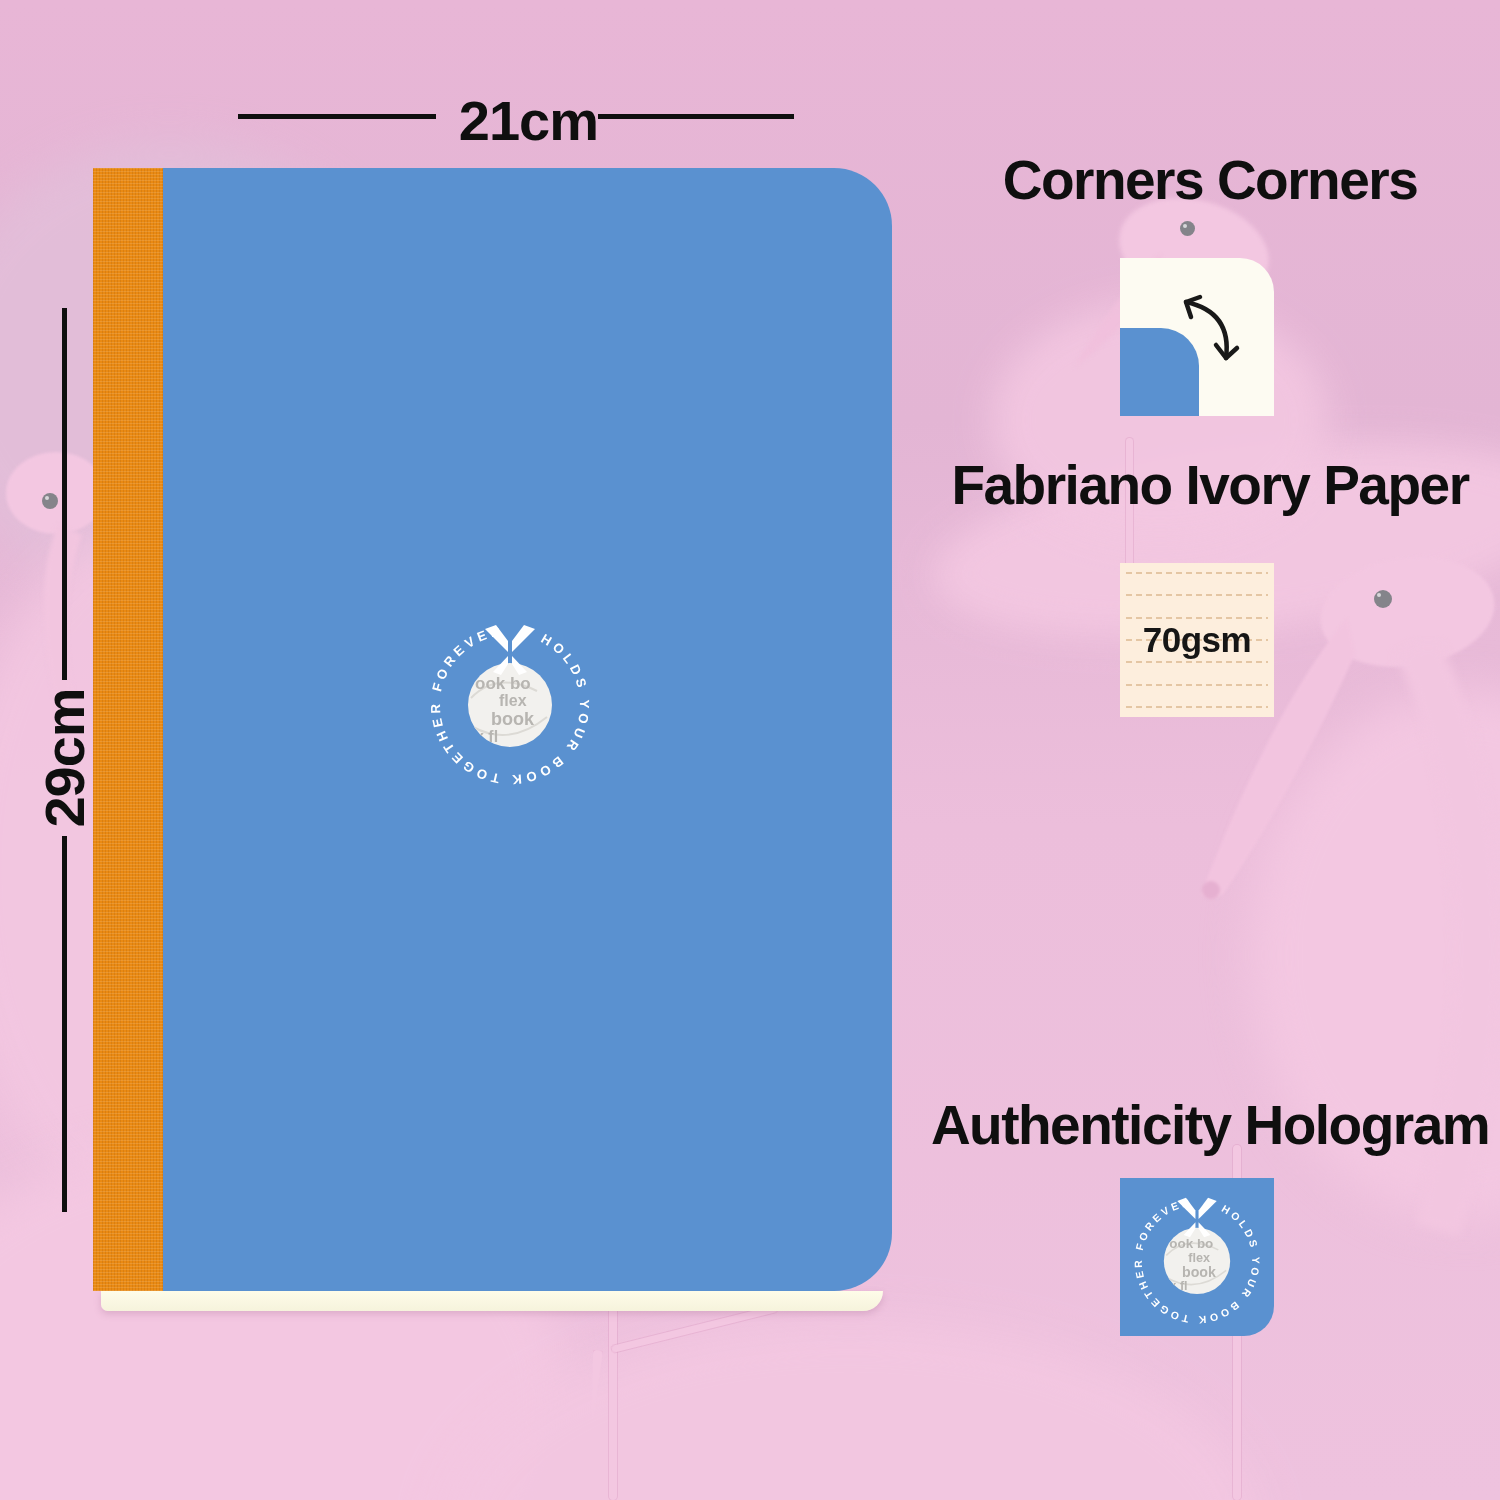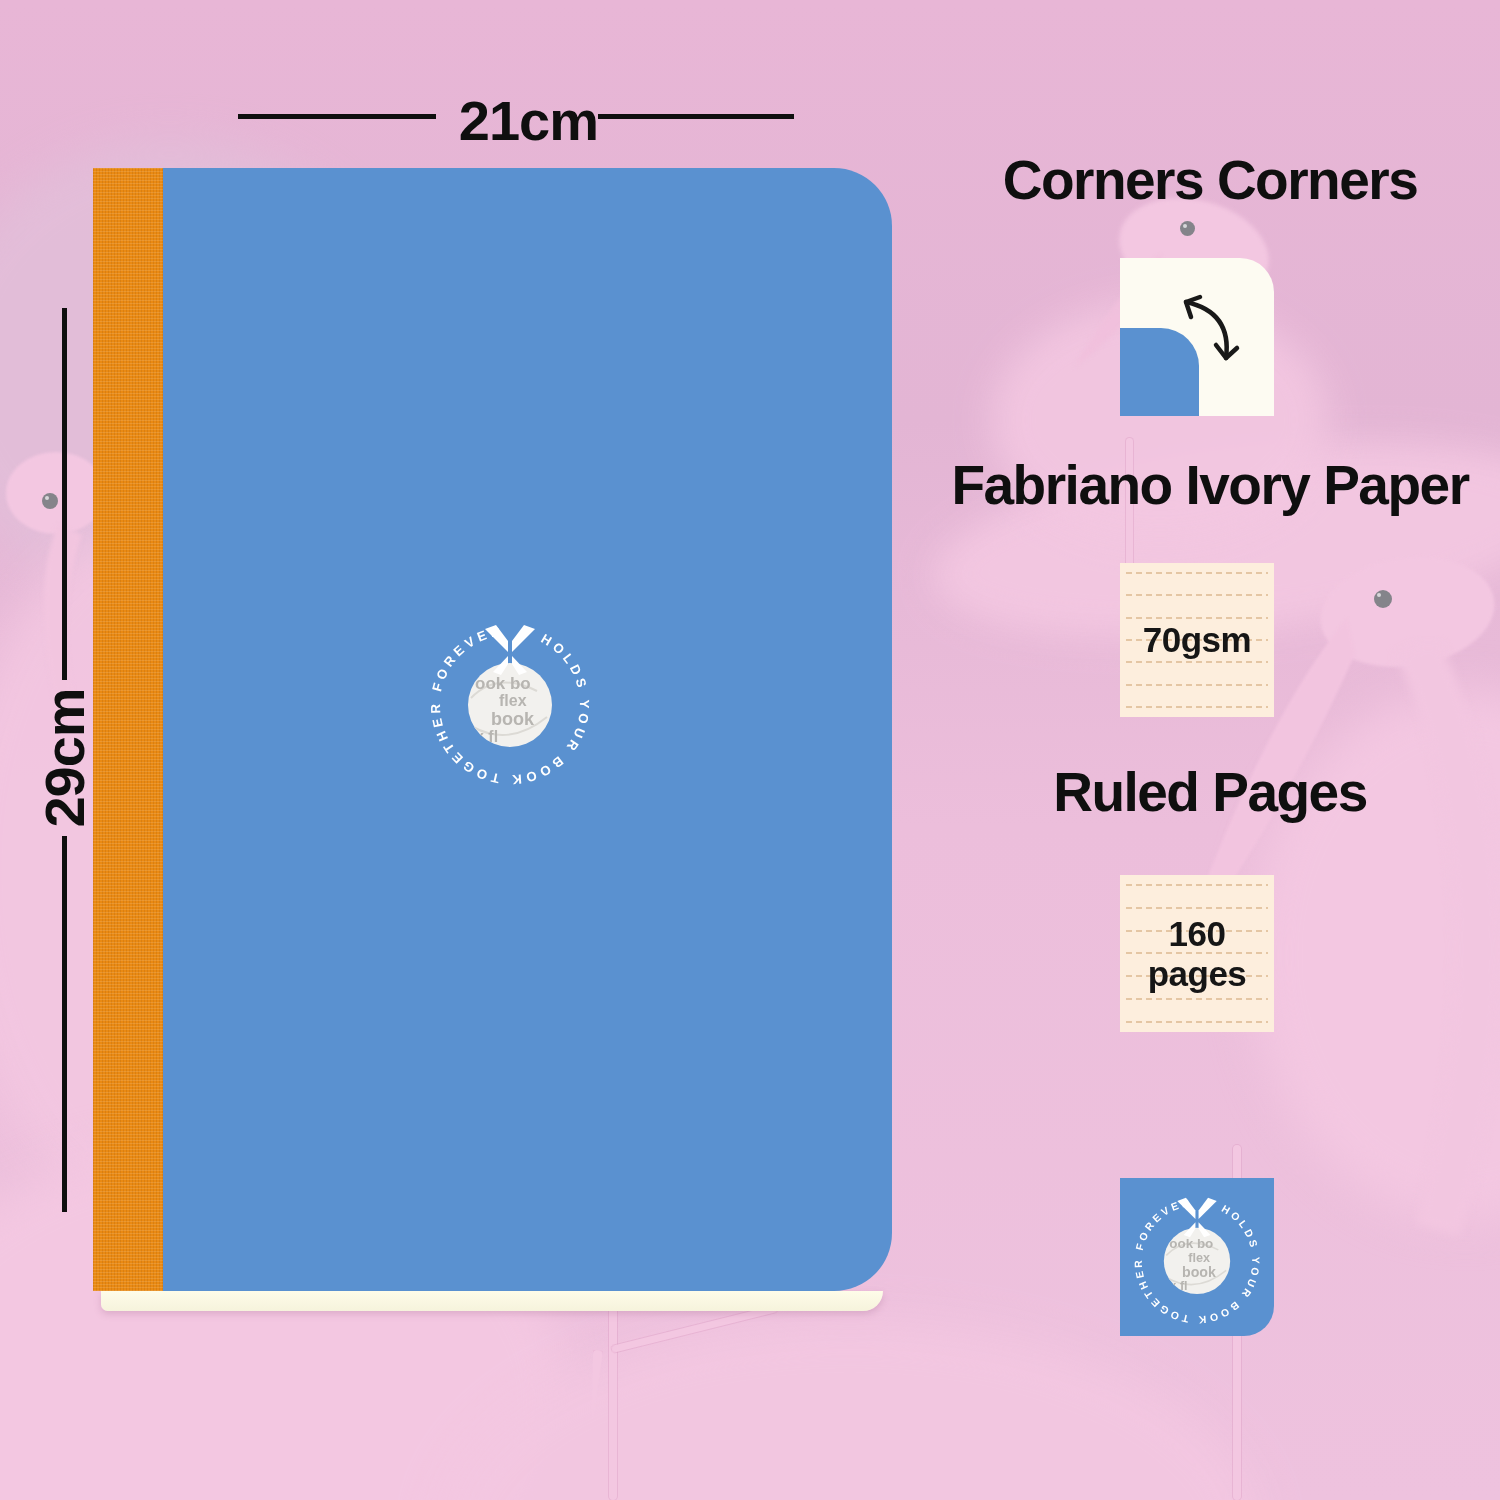--- a/index.html
+++ b/index.html
@@ -147,34 +147,22 @@
         <div class="rl"></div>
         <div class="rl"></div>
         <div class="rl"></div>
       <div class="rl"></div>
         <div class="rl"></div>
         <div class="rl"></div>
     </div>
     <div class="tile-value">70gsm</div>
   </div>
 
-  <div class="feature-title" style="top:762px;">Ruled Pages</div>
-  <div class="tile paper-tile" id="tile-ruled">
-    <div class="rlines">
-      <div class="rl"></div>
-        <div class="rl"></div>
-        <div class="rl"></div>
-        <div class="rl"></div>
-      <div class="rl"></div>
-        <div class="rl"></div>
-        <div class="rl"></div>
-    </div>
-    <div class="tile-value">160 pages</div>
-  </div>
 
+  <div class="feature-title" style="top:1095px;">Authenticity Hologram</div>
   <div class="tile" id="tile-holo">
     <svg class="abs holo-logo" style="left:2px;top:4px;" width="150" height="150" viewBox="0 0 190 190">
       <defs>
         <path id="ringB" d="M95,30 a70,70 0 1,1 -0.01,0" fill="none"></path>
         <clipPath id="clipB">
             <circle cx="95" cy="100" r="42"></circle>
           </clipPath>
       </defs>
       <circle cx="95" cy="100" r="42" fill="var(--hologram-white,#f2f1ee)"></circle>
       <g clip-path="url(#clipB)" fill="var(--watermark-gray,#b7b5b1)" font-weight="bold">

